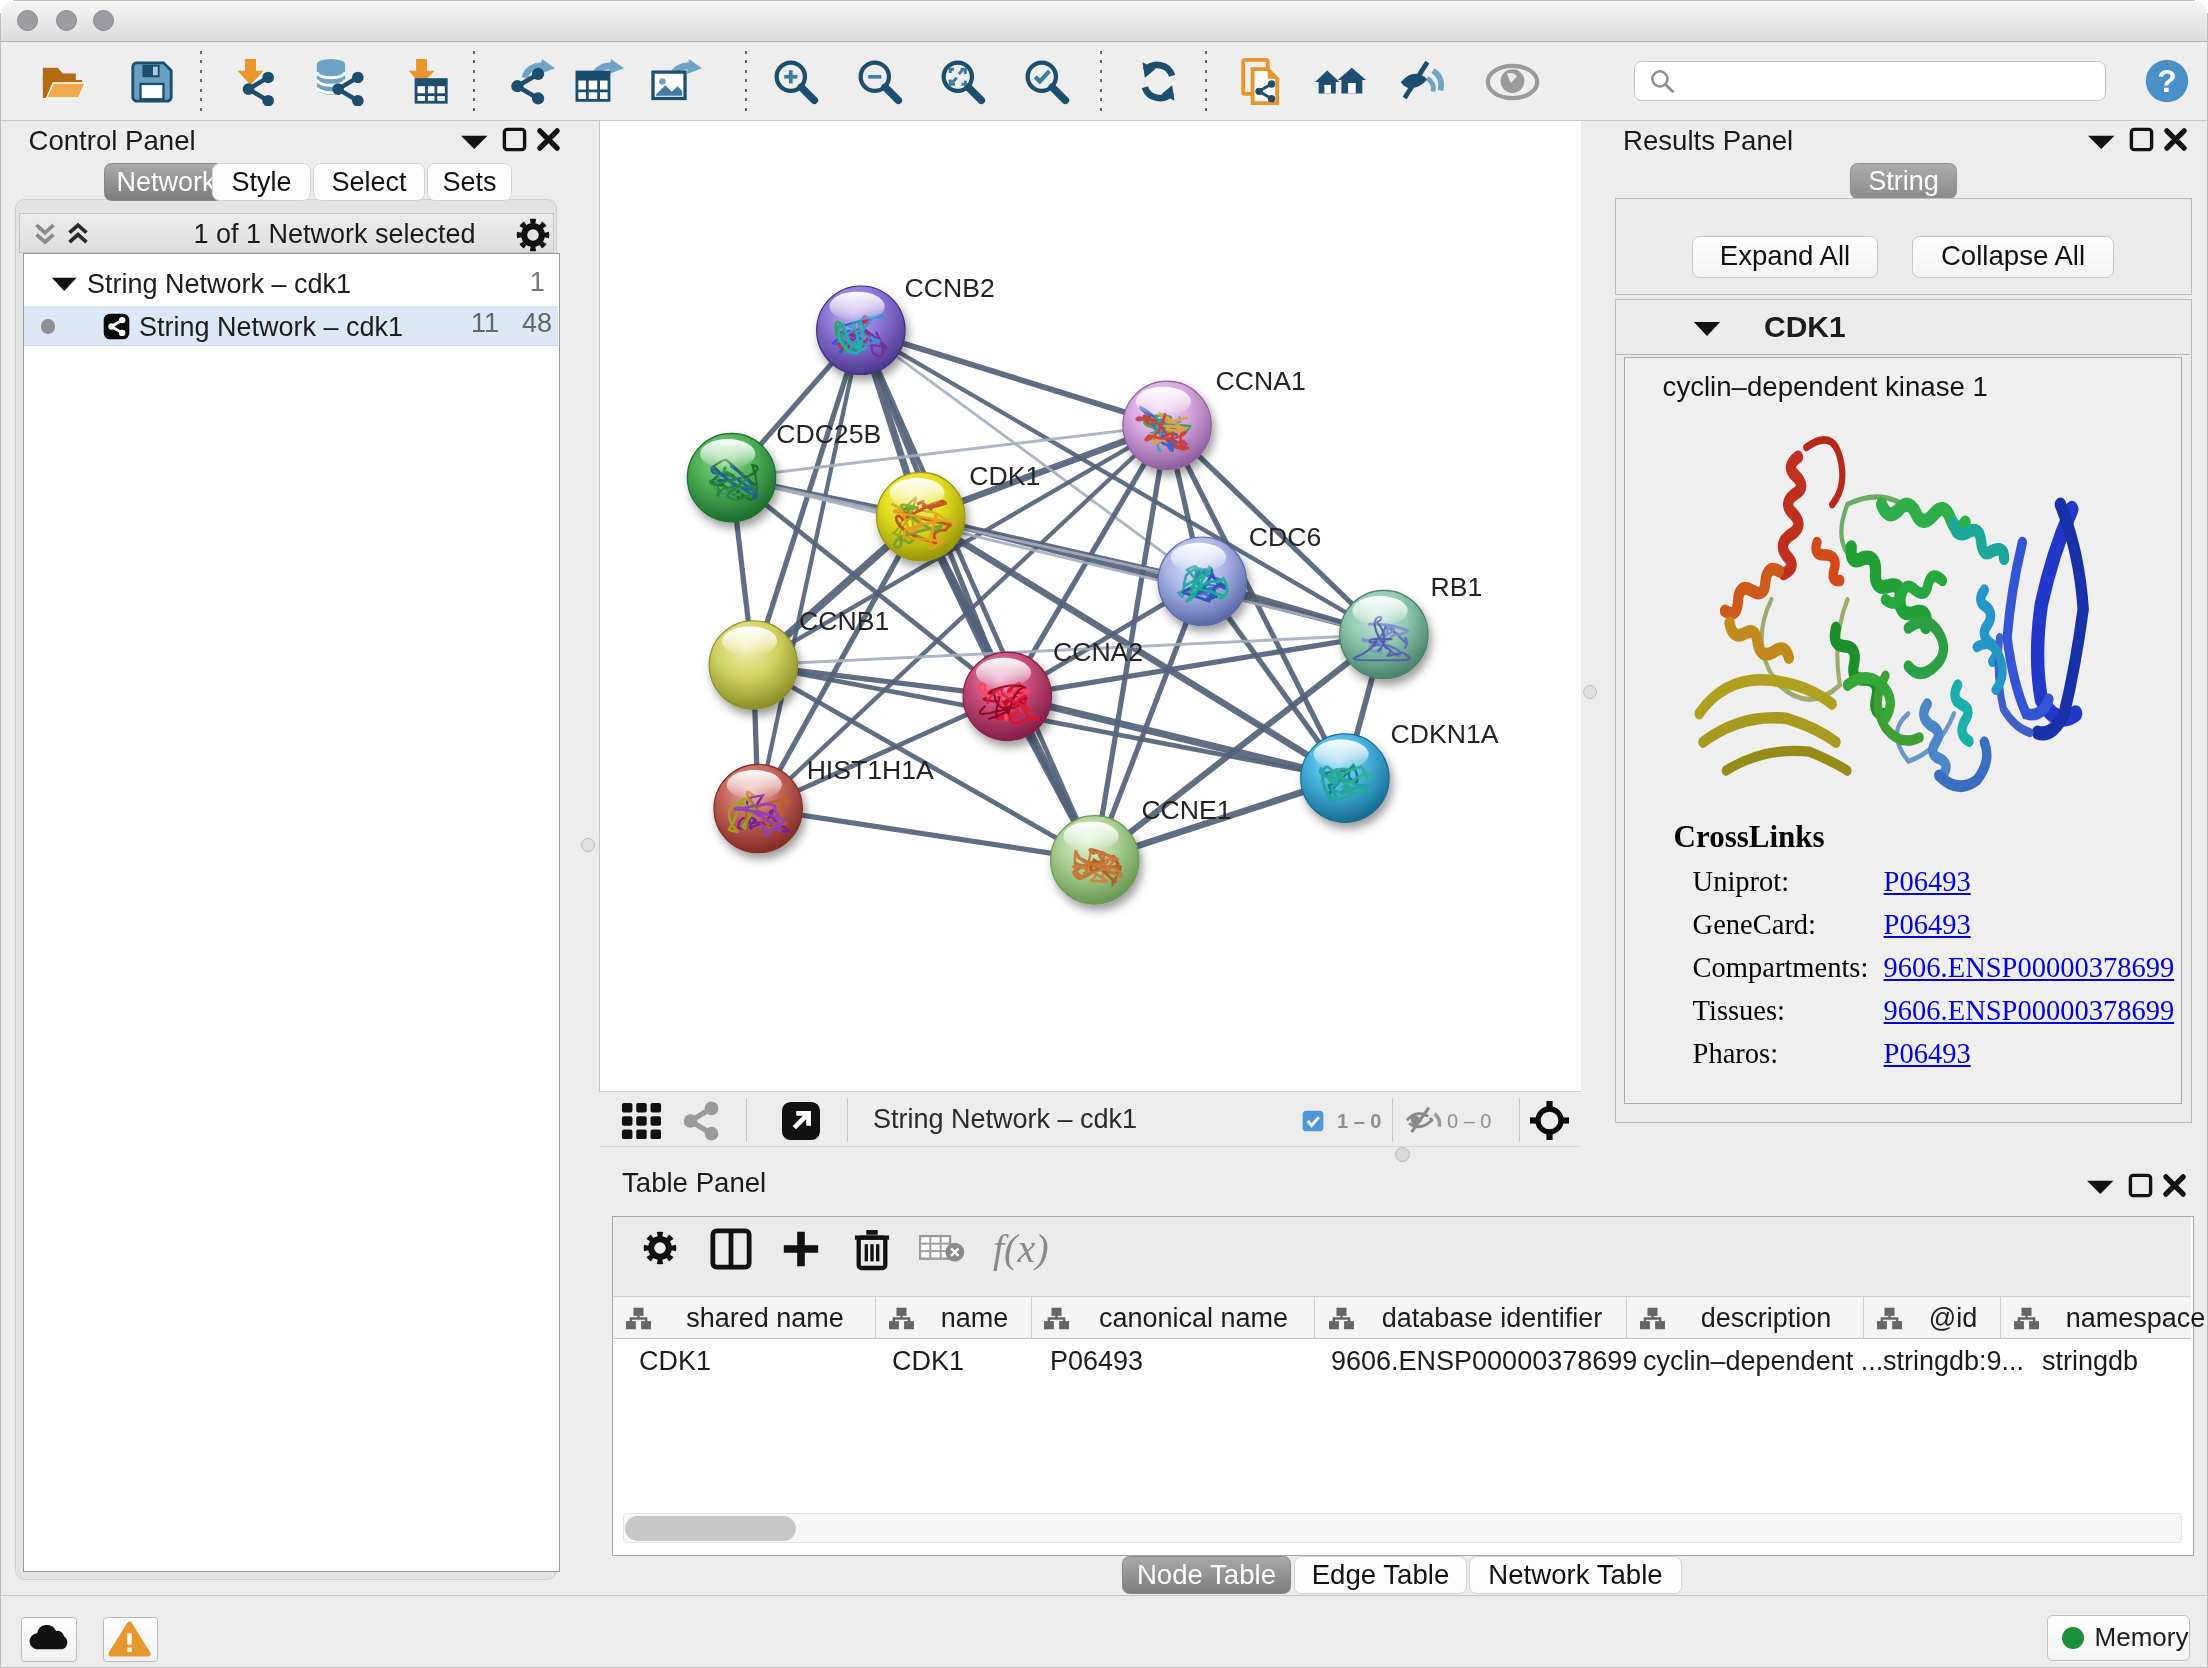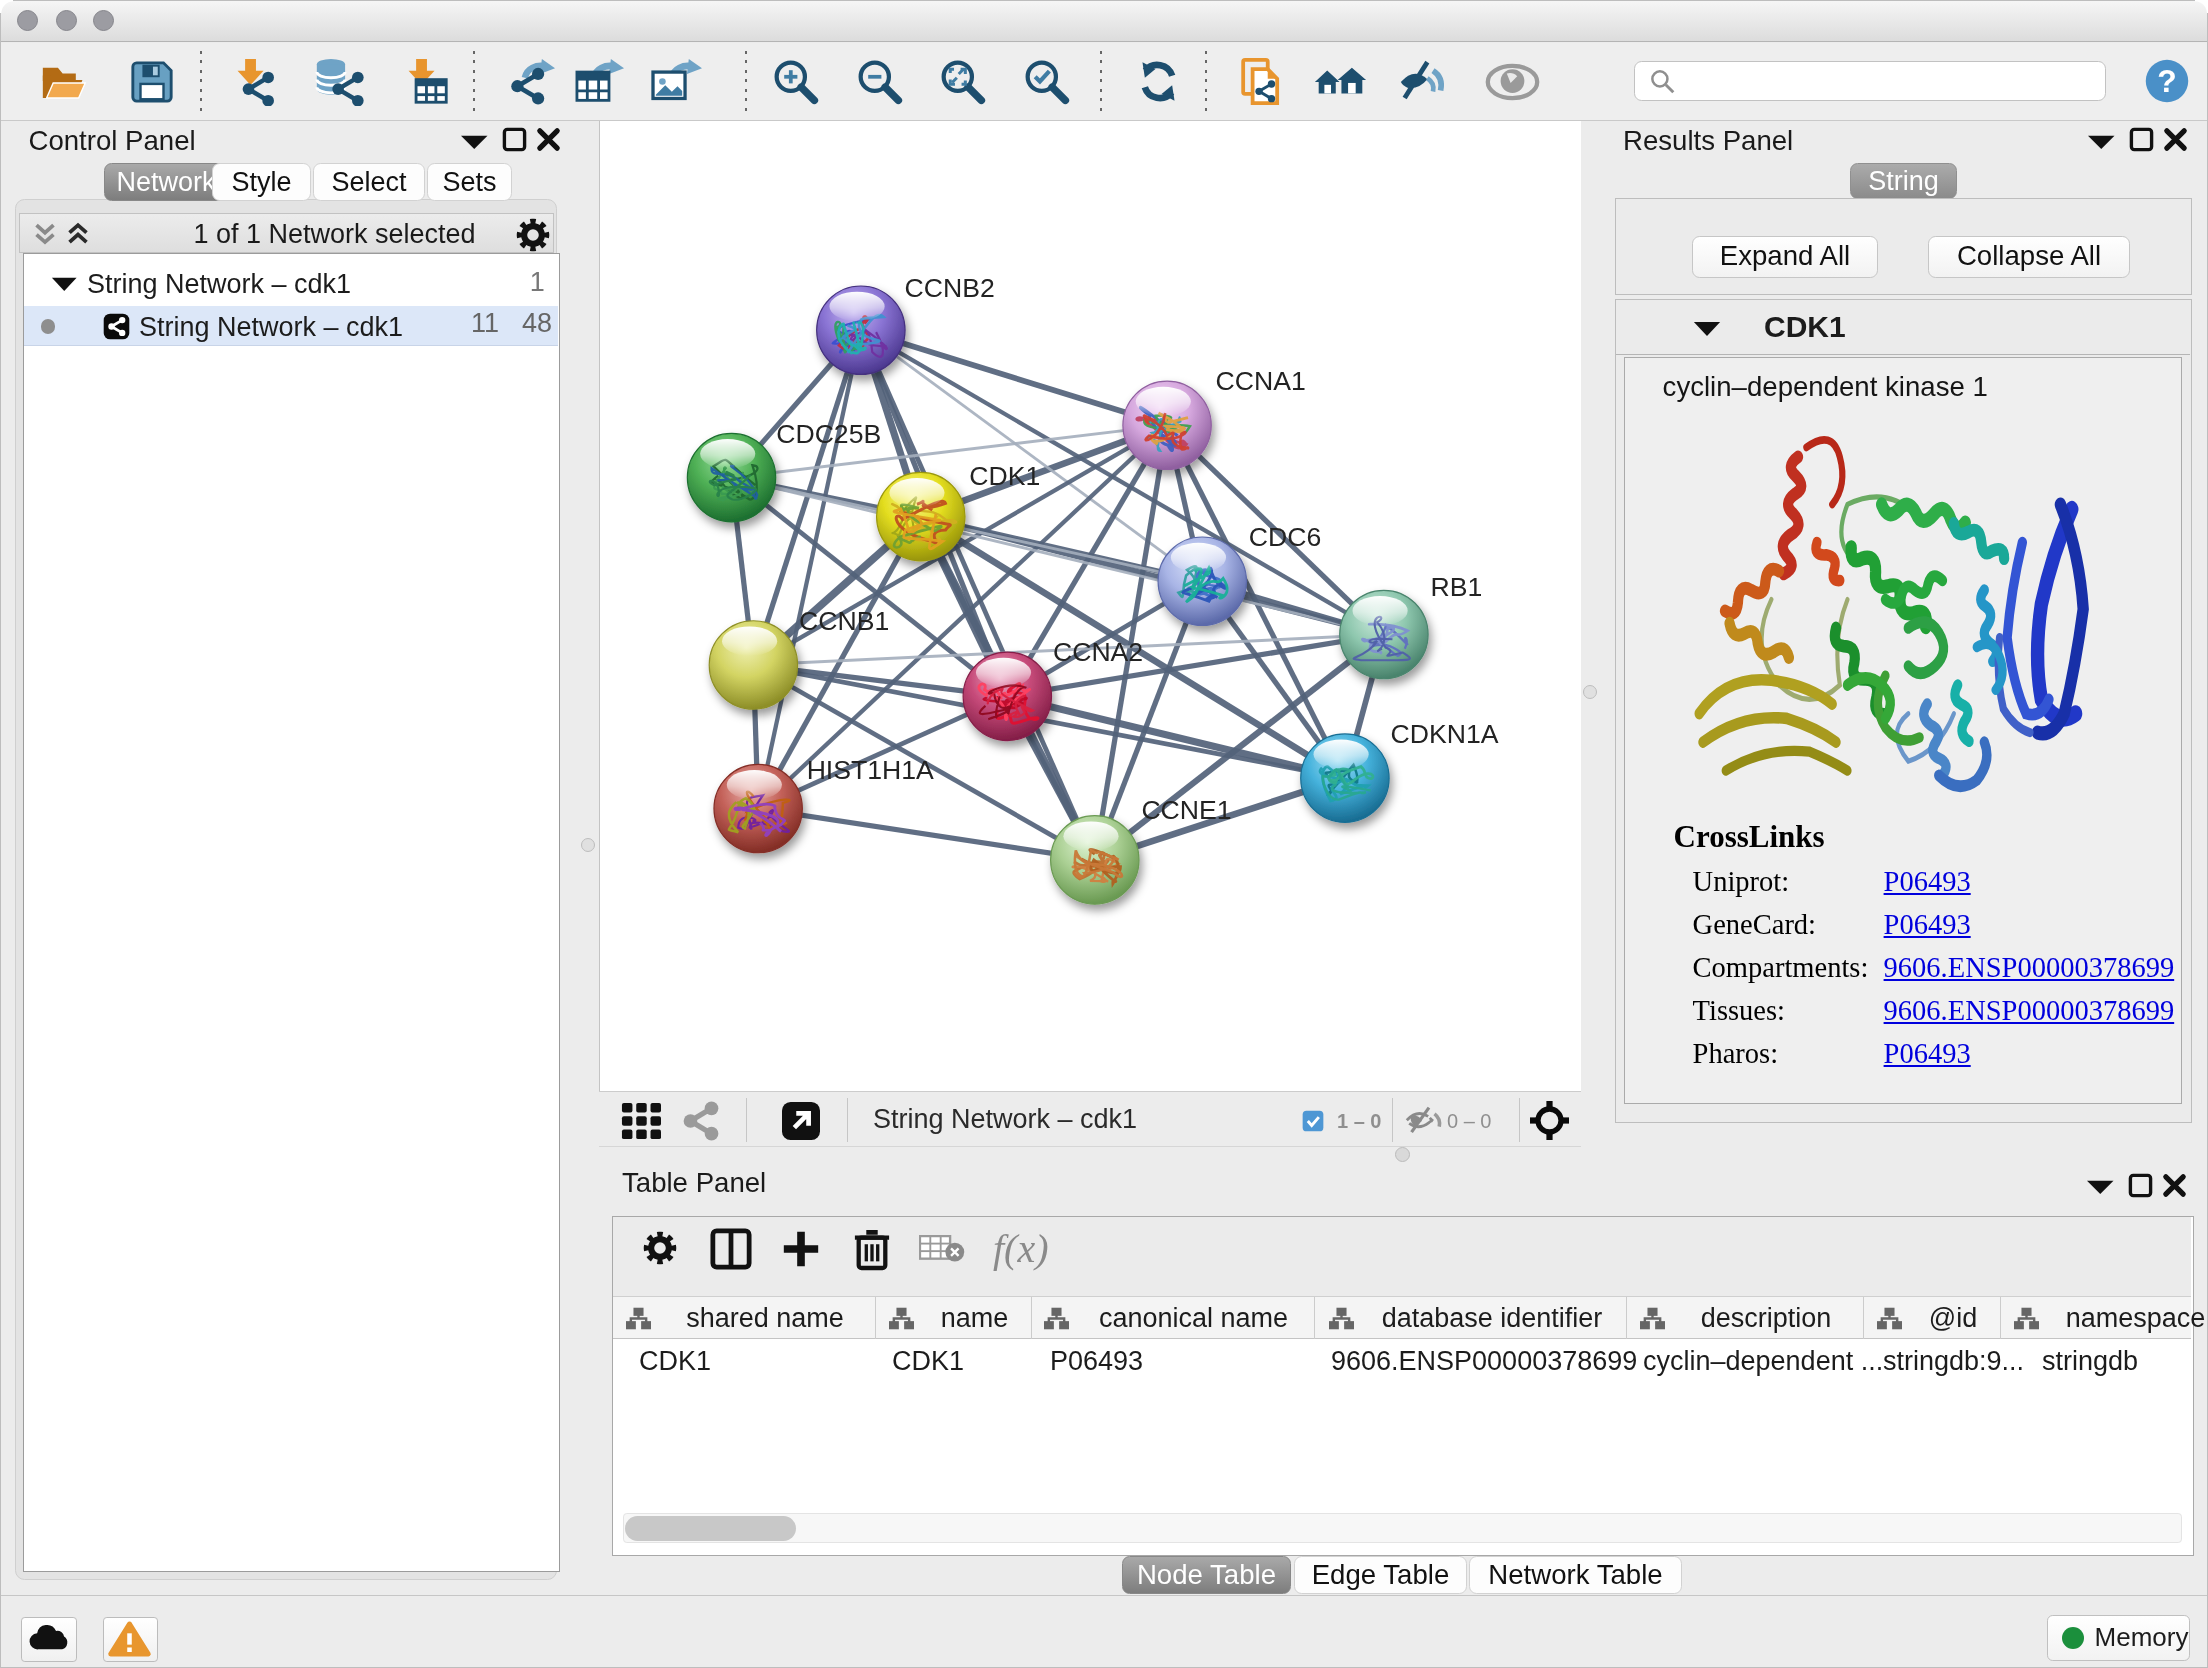--- a/index.html
+++ b/index.html
@@ -653,21 +653,21 @@
     <div style="position:absolute;left:274px;top:12.4px;font-size:27px;color:#2a2a2a;">String Network – cdk1</div>
     <div style="position:absolute;left:738px;top:18px;font-size:20px;color:#8f8f8f;font-weight:bold;">1 – 0</div>
     <div style="position:absolute;left:848px;top:18px;font-size:20px;color:#8f8f8f;">0 – 0</div>
 </div>
 
 <div id="resultspanel">
   <div id="rp-title">Results Panel</div>
   <div id="stringtab">String</div>
   <div id="rp-box1">
     <div class="rbtn" style="left:76px;  width:186px;">Expand All</div>
-    <div class="rbtn" style="left:312px; width:202px;">Collapse All</div>
+    <div class="rbtn" style="left:296px; width:202px;">Collapse All</div>
   </div>
   <div id="rp-box2">
     <div style="position:absolute; left:0; top:0; width:574px; height:55px; border-bottom:1px solid #b5b5b5;">
       <svg style="position:absolute; left:76px; top:19px;" width="30" height="19" viewBox="0 0 32 20">
           <path d="M2 3 L30 3 L16 18 Z" fill="#111"></path>
         </svg>
       <span style="position:absolute; left:148px; top:9.5px; font-weight:bold; font-size:30px;">CDK1</span>
     </div>
     <div id="rp-inner">
       <div style="position:absolute; left:38px; top:13.3px; font-size:27.6px; color:#151515;">cyclin–dependent kinase 1</div>

